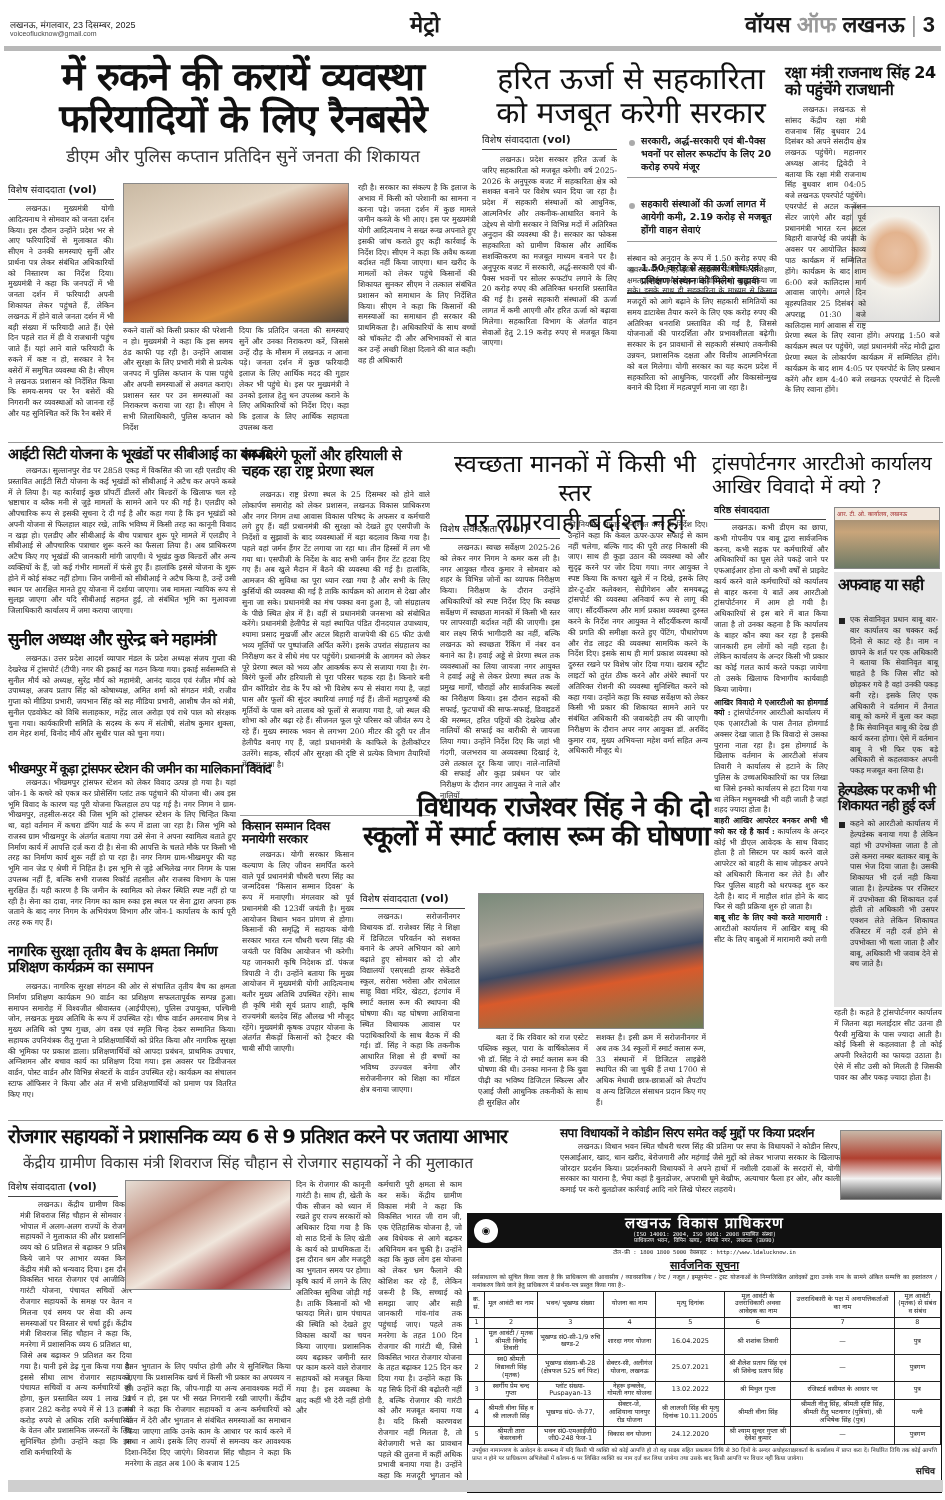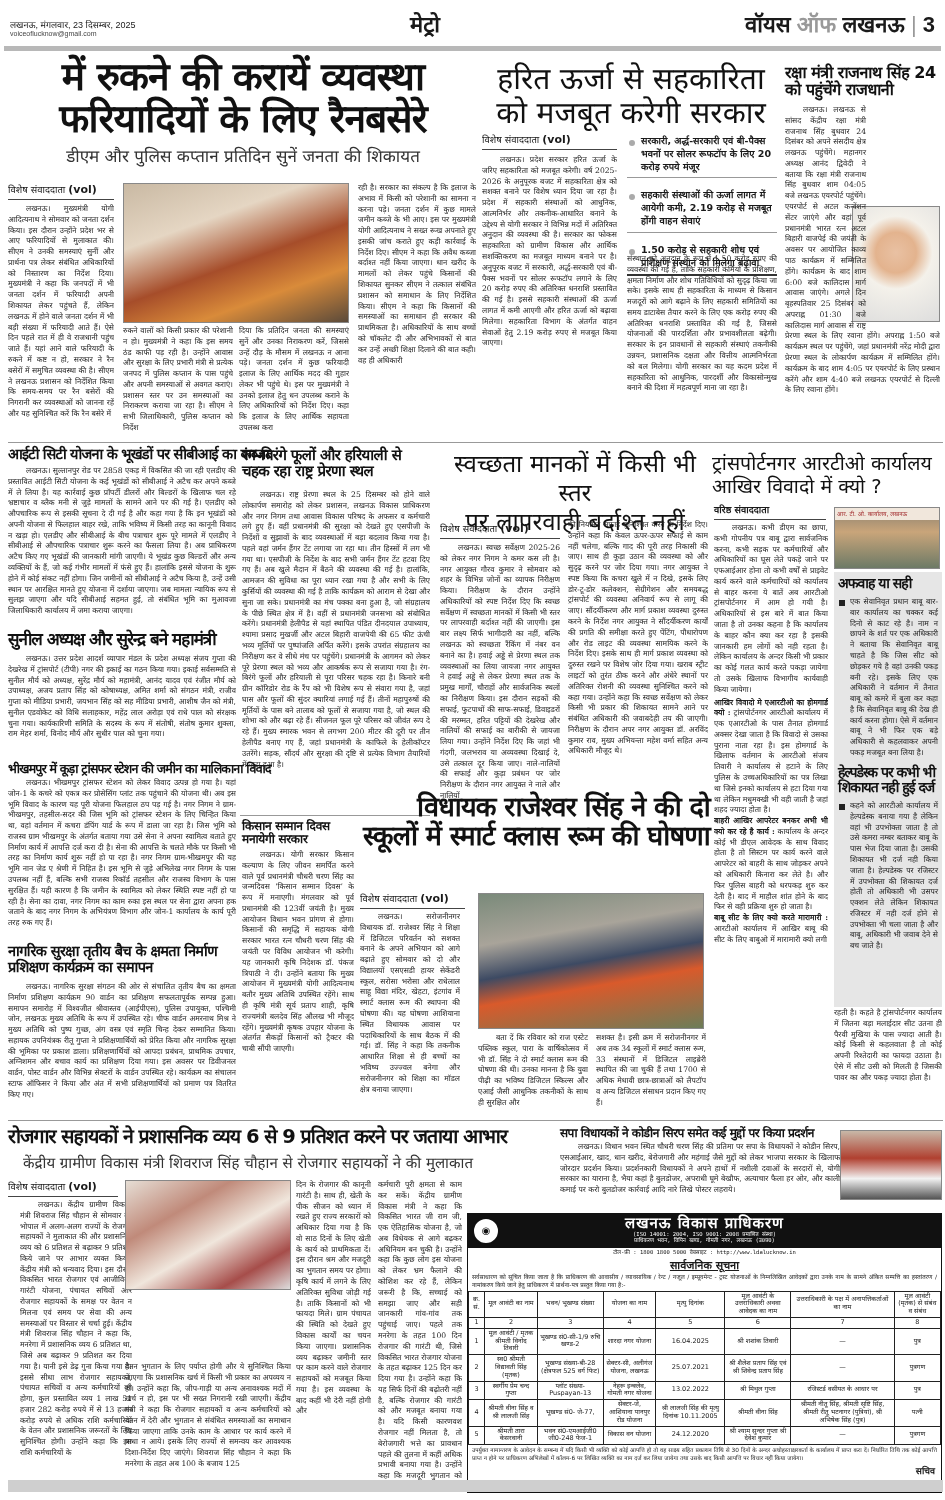--- a/index.html
+++ b/index.html
@@ -17,21 +17,21 @@
 .byline{font-size:9.5px;font-family:"DejaVu Sans",sans-serif;border-bottom:1.5px solid #444;padding-bottom:3px}
 .byline b{font-weight:bold;font-size:11px}
 .txt{font-size:7.6px;line-height:1.42;text-align:justify;color:#222;overflow:hidden}
 .txt p{text-indent:18px}
 .photo{background:linear-gradient(160deg,#c9b9a3 0%,#e5d6c3 30%,#a64d2a 55%,#d98b3a 75%,#5b4a3a 100%);border:1px solid #888}
 .photo2{background:linear-gradient(170deg,#7a8a7a 0%,#a9a49a 30%,#3d4a63 50%,#d95a2b 65%,#6c7d58 100%);border:1px solid #888}
 .photo3{background:linear-gradient(150deg,#e6ded5 0%,#c08a7a 30%,#f0e6dc 55%,#a64d4a 80%,#ddd 100%);border:1px solid #888}
 .photo4{background:linear-gradient(180deg,#c8b8a8 0%,#b04030 40%,#f2f2f2 70%,#555 100%);border:1px solid #888}
 .photo5{background:linear-gradient(180deg,#8a8070 0%,#c9a57a 40%,#6d7a66 100%);border:1px solid #888}
 .photo6{background:radial-gradient(circle at 50% 40%,#e9c1a3 0%,#e3b38e 25%,#f4f1ea 45%,#ddd 100%);border:1px solid #888}
-.bullet{font-size:9.5px;font-family:"DejaVu Sans",sans-serif;font-weight:bold;line-height:1.35;padding-left:14px;position:relative;margin-bottom:11px;border-bottom:1px solid #999;padding-bottom:4px}
+.bullet{font-size:9.5px;font-family:"DejaVu Sans",sans-serif;font-weight:bold;line-height:1.35;padding-left:14px;position:relative;margin-bottom:20px;border-bottom:1px solid #999;padding-bottom:4px}
 .bullet:before{content:"";position:absolute;left:2px;top:5px;width:6px;height:6px;border-radius:50%;background:#aaa}
 .sidebox{background:#e6e6e6}
 .sq{font-size:7.6px;line-height:1.42;padding-left:12px;position:relative;text-align:justify}
 .sq:before{content:"";position:absolute;left:1px;top:3px;width:6px;height:6px;background:#222}
 .divider{background:#999}
 .lda{background:#111;color:#fff;text-align:center}
 table.nt{border-collapse:collapse;width:100%;font-size:6.5px;font-family:"DejaVu Sans",sans-serif}
 table.nt td,table.nt th{border:1px solid #222;text-align:center;padding:1px 2px;font-weight:normal;line-height:1.2}
 .bold-run{font-weight:bold}
 </style>
@@ -178,21 +178,21 @@
 <div class="abs photo5" style="left:834px;top:507px;width:106px;height:62px">
   <div style="background:#f1e7dc;color:#a0282a;font-size:6px;padding:2px;font-family:'DejaVu Sans',sans-serif;white-space:nowrap;overflow:hidden">आर. टी. ओ. कार्यालय, लखनऊ</div>
 </div>
 <div class="abs txt" style="left:714px;top:523px;width:114px;height:590px">
   <p>लखनऊ। कभी डीएम का छापा, कभी गोपनीय पत्र बाबू द्वारा सार्वजनिक करना, कभी सड़क पर कर्मचारियों और अधिकारियों का घूस लेते पकड़े जाने पर एफआईआर होना तो कभी वर्षों से प्राइवेट कार्य करने वाले कर्मचारियों को कार्यालय से बाहर करना ये बातें अब आरटीओ ट्रांसपोर्टनगर में आम हो गयी है। अधिकारियों से इस बारे में बात किया जाता है तो उनका कहना है कि कार्यालय के बाहर कौन क्या कर रहा है इसकी जानकारी हम लोगों को नही रहता है। लेकिन कार्यालय के अन्दर किसी भी प्रकार का कोई गलत कार्य करते पकड़ा जायेगा तो उसके खिलाफ विभागीय कार्यवाही किया जायेगा।</p>
   <div style="margin-top:2px"><span class="bold-run">आखिर विवादो मे एआरटीओ का होमगार्ड क्यो :</span> <span>ट्रांसपोर्टनगर आरटीओ कार्यालय में एक एआरटीओ के पास तैनात होमगार्ड अक्सर देखा जाता है कि विवादो से उसका पुराना नाता रहा है। इस होमगार्ड के खिलाफ वर्तमान के आरटीओ संजय तिवारी ने कार्यालय से हटाने के लिए पुलिस के उच्चअधिकारियों का पत्र लिखा था जिसे इनको कार्यालय से हटा दिया गया था लेकिन मधुमक्खी भी वही जाती है जहां शहद ज्यादा होता है।</span></div>
   <div><span class="bold-run">बाहरी आखिर आपरेटर बनकर अभी भी क्यो कर रहे है कार्य :</span> <span>कार्यालय के अन्दर कोई भी डीएल आवेदक के साथ विवाद होता है तो सिस्टम पर कार्य करने वाले आपरेटर को बाहरी के साथ जोड़कर अपने को अधिकारी किनारा कर लेते है। और फिर पुलिस बाहरी को धरपकड़ शुरु कर देती है। बाद में माहौल शांत होने के बाद फिर से वही प्रक्रिया शुरु हो जाता है।</span></div>
   <div><span class="bold-run">बाबू सीट के लिए क्यो करते मारामारी :</span> <span>आरटीओ कार्यालय में आखिर बाबू की सीट के लिए बाबुओ में मारामारी क्यो लगी</span></div>
 </div>
 <div class="abs sidebox" style="left:834px;top:572px;width:108px;height:435px;padding:4px 4px">
-  <div class="h1" style="font-size:14px;margin-bottom:6px">अफवाह या सही</div>
+  <div class="h1" style="font-size:16px;margin-bottom:22px">अफवाह या सही</div>
   <div class="sq">एक सेवानिवृत प्रधान बाबू बार-बार कार्यालय का चक्कर कई दिनो से काट रहे है। नाम न छापने के शर्त पर एक अधिकारी ने बताया कि सेवानिवृत बाबू चाहते है कि जिस सीट को छोड़कर गये है वहां उनकी पकड़ बनी रहे। इसके लिए एक अधिकारी ने वर्तमान में तैनात बाबू को कमरे में बुला कर कहा है कि सेवानिवृत बाबू की देख ही कार्य करना होगा। ऐसे में वर्तमान बाबू ने भी फिर एक बड़े अधिकारी से कहलवाकर अपनी पकड़ मजबूत बना लिया है।</div>
   <div class="h1" style="font-size:14px;margin:6px 0">हेल्पडेस्क पर कभी भी शिकायत नही हुई दर्ज</div>
   <div class="sq">कहने को आरटीओ कार्यालय में हेल्पडेस्क बनाया गया है लेकिन वहां भी उपभोक्ता जाता है तो उसे कमरा नम्बर बताकर बाबू के पास भेज दिया जाता है। उसकी शिकायत भी दर्ज नही किया जाता है। हेल्पडेस्क पर रजिस्टर में उपभोक्ता की शिकायत दर्ज होती तो अधिकारी भी उसपर एक्शन लेते लेकिन शिकायत रजिस्टर में नही दर्ज होने से उपभोक्ता भी चला जाता है और बाबू, अधिकारी भी जवाब देने से बच जाते है।</div>
 </div>
 <div class="abs txt" style="left:834px;top:1008px;width:108px;height:105px">
     <p style="text-indent:0">रहती है। कहते है ट्रांसपोर्टनगर कार्यालय में जितना बड़ा मलाईदार सीट उतना ही पैरवी मुखिया के पास ज्यादा आती है। कोई किसी से कहलवाता है तो कोई अपनी रिश्तेदारी का फायदा उठाता है। ऐसे में सीट उसी को मिलती है जिसकी पावर का और पकड़ ज्यादा होता है।</p>
   </div>
 
 <div class="abs divider" style="left:8px;top:1120px;width:935px;height:1px"></div>
 <div class="abs h1" style="left:8px;top:1126px;width:480px;font-size:19.5px;letter-spacing:-1px;white-space:nowrap">रोजगार सहायकों ने प्रशासनिक व्यय 6 से 9 प्रतिशत करने पर जताया आभार</div>

